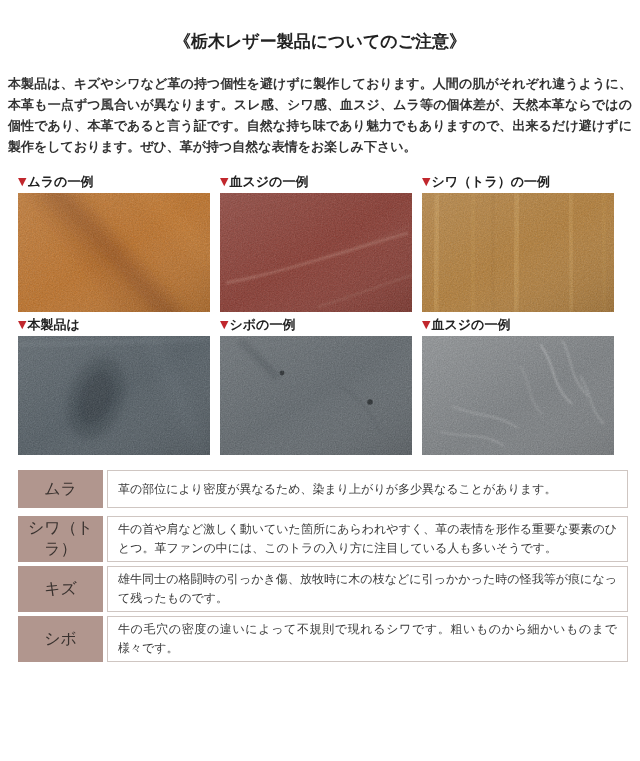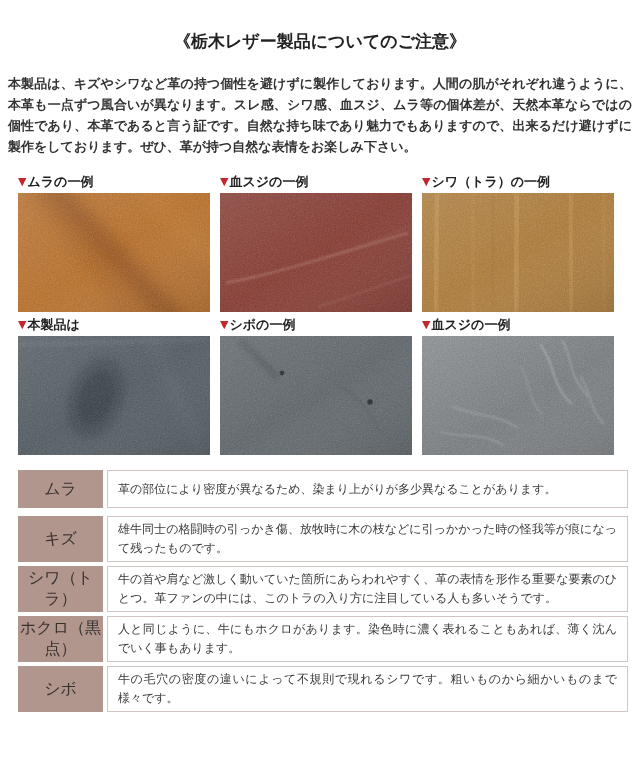--- a/index.html
+++ b/index.html
@@ -218,30 +218,26 @@
   </div>
 
   <div class="notes-table">
     <div class="trow">
       <div class="term">ムラ</div>
       <div class="desc">革の部位により密度が異なるため、染まり上がりが多少異なることがあります。</div>
     </div>
     <div class="trow">
     </div>
     <div class="trow">
+      <div class="term">シワ（トラ）</div>
+      <div class="desc">牛の首や肩など激しく動いていた箇所にあらわれやすく、革の表情を形作る重要な要素のひとつ。革ファンの中には、このトラの入り方に注目している人も多いそうです。</div>
+    </div>
+    <div class="trow">
       <div class="term">キズ</div>
       <div class="desc">雄牛同士の格闘時の引っかき傷、放牧時に木の枝などに引っかかった時の怪我等が痕になって残ったものです。</div>
     </div>
     <div class="trow">
-      <div class="term">シワ（トラ）</div>
-      <div class="desc">牛の首や肩など激しく動いていた箇所にあらわれやすく、革の表情を形作る重要な要素のひとつ。革ファンの中には、このトラの入り方に注目している人も多いそうです。</div>
-    </div>
-    <div class="trow">
-      <div class="term">ホクロ（黒点）</div>
-      <div class="desc">人と同じように、牛にもホクロがあります。染色時に濃く表れることもあれば、薄く沈んでいく事もあります。</div>
-    </div>
-    <div class="trow">
       <div class="term">シボ</div>
       <div class="desc">牛の毛穴の密度の違いによって不規則で現れるシワです。粗いものから細かいものまで様々です。</div>
     </div>
   </div>
 
 </div>
 
 </body></html>

